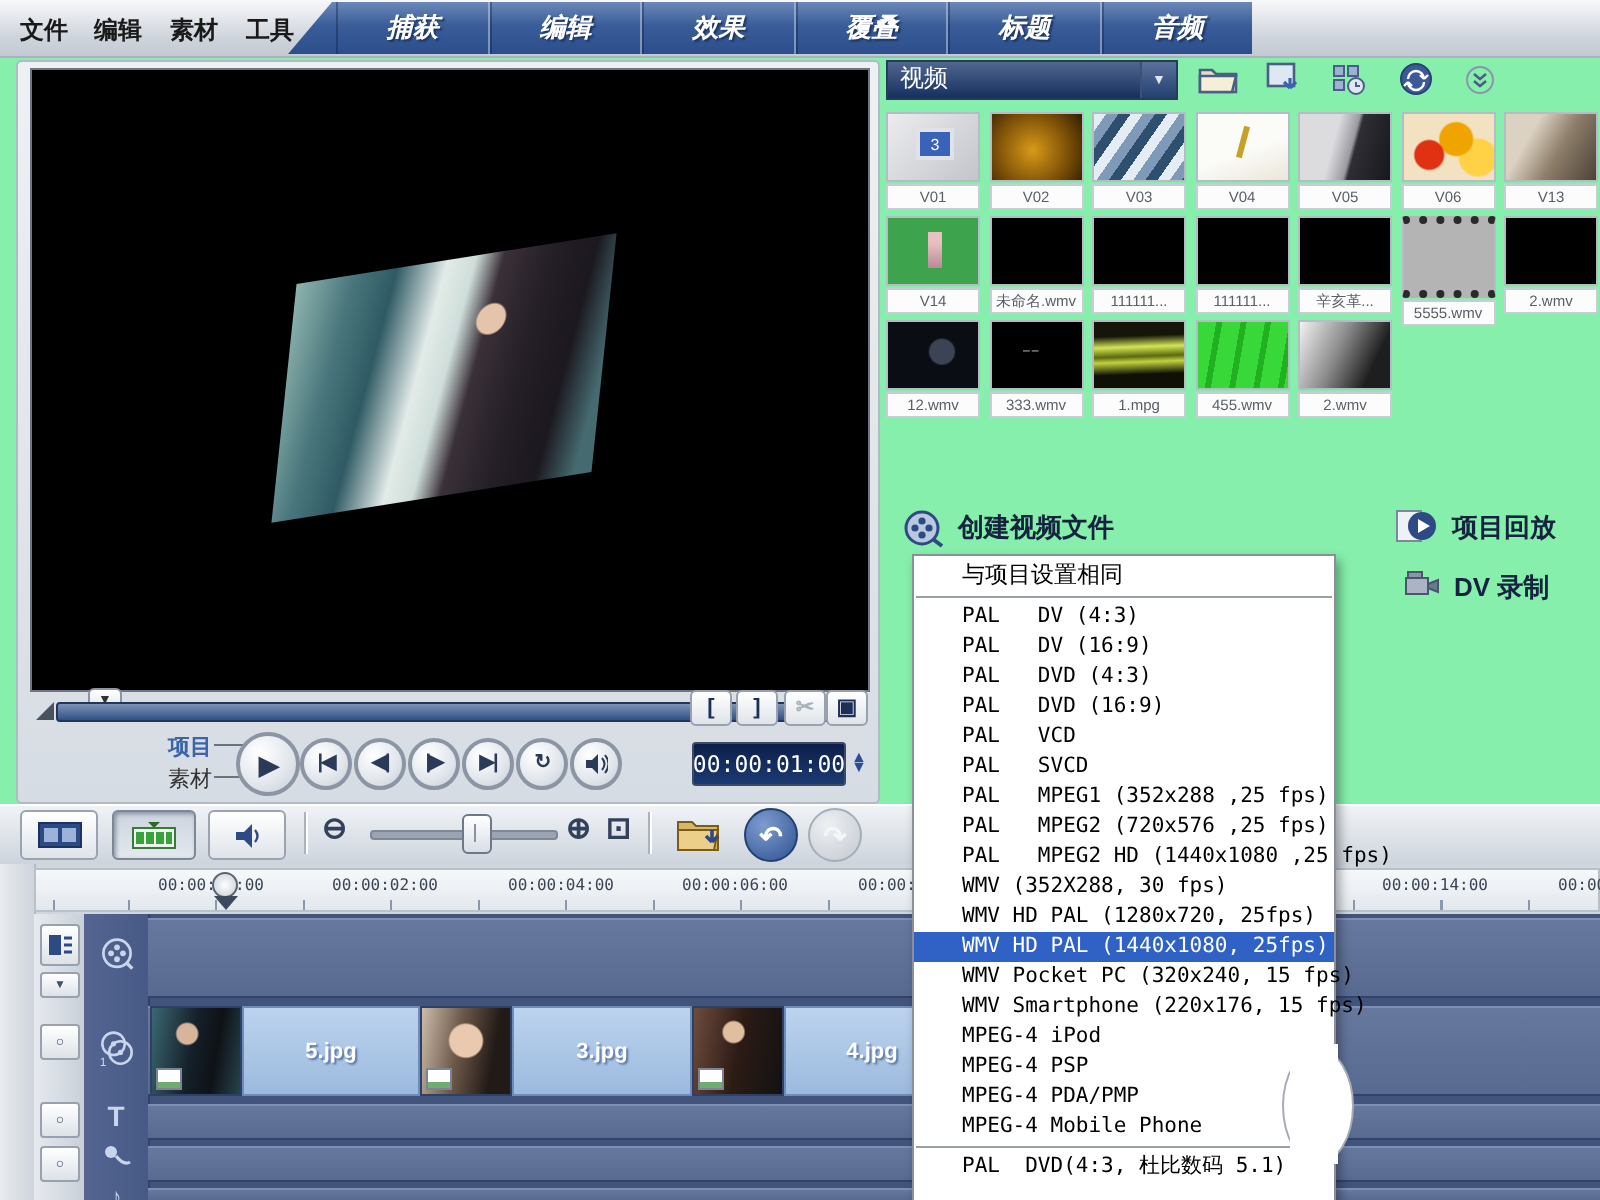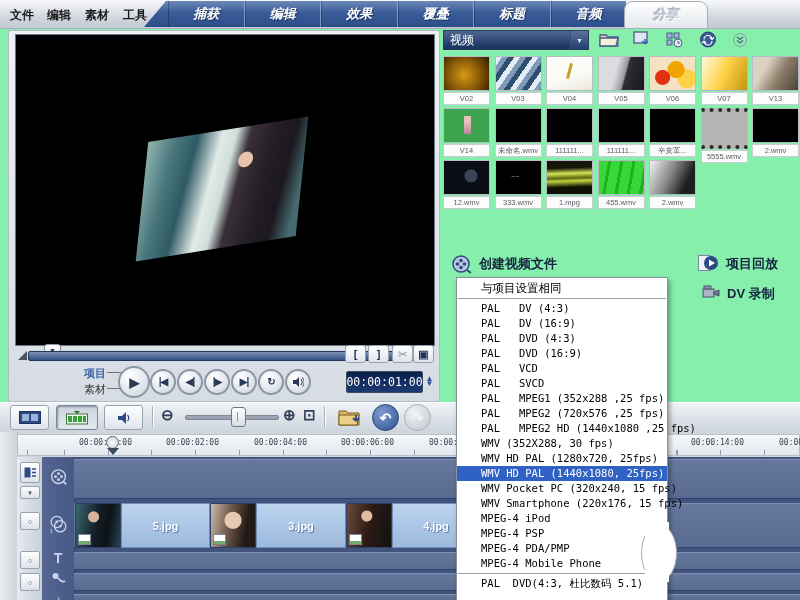--- a/index.html
+++ b/index.html
@@ -42,21 +42,21 @@
   .pbtn{border-radius:50%;background:radial-gradient(circle at 35% 30%,#ffffff,#e1e6ec 60%,#c6cdd6);border:2px solid #8b95a3;
         color:#2a3a57;display:flex;align-items:center;justify-content:center;font-size:10px;font-weight:bold;line-height:1;letter-spacing:-1px;}
   #btn-play{left:118px;top:366px;width:28px;height:28px;font-size:13px;}
   .pbtn.sm{width:22px;height:22px;top:369px;}
   #timecode{left:346px;top:371px;width:75px;height:20px;background:linear-gradient(#0c1f4a,#1c3a73);border:1px solid #3d4a63;border-radius:2px;
         color:#fff;font-family:"DejaVu Sans Mono",monospace;font-size:11.5px;display:flex;align-items:center;justify-content:center;}
   #tc-spin{left:424px;top:370px;width:11px;height:22px;display:flex;flex-direction:column;align-items:center;justify-content:center;color:#2a4d94;font-size:8px;line-height:5px;}
 
   
   #libdd{left:443px;top:30px;width:144px;height:18px;background:linear-gradient(#4e6globalThis,#16305e);background:linear-gradient(#50678f,#16305e);
-        border:1px solid #2a3a58;color:#fff;font-size:12px;display:flex;align-items:center;}
+        border:1px solid #2a3a58;color:#fff;font-size:12px;display:flex;align-items:flex-start;}
   #libdd .txt{padding-left:6px;flex:1;}
   #libdd .arr{width:17px;height:100%;background:linear-gradient(#5a719b,#234070);border-left:1px solid #3c5078;color:#dfe6f2;font-size:7px;display:flex;align-items:center;justify-content:center;}
   .libicon{top:29px;width:26px;height:21px;display:flex;align-items:center;justify-content:center;color:#4a5f86;}
   #grid{left:443px;top:56px;width:357px;height:196px;display:grid;grid-template-columns:repeat(7,47px);grid-auto-rows:47px;gap:5px 4.5px;overflow:hidden;}
   .cell{width:47px;}
   .th{height:33px;border:1px solid #b6bcc6;background:#000;position:relative;overflow:hidden;}
   .lb{height:11px;margin-top:1px;background:#fcfcfc;border:1px solid #c8cdd5;font-size:7.5px;color:#5a6068;
       display:flex;align-items:center;justify-content:center;white-space:nowrap;overflow:hidden;}
   .t-v01{background:linear-gradient(135deg,#ececee,#c2c5cb);}
   .t-v01::before{content:"3";position:absolute;left:14px;top:7px;width:15px;height:12px;background:#3a62b8;color:#fff;font-size:8px;
@@ -153,21 +153,20 @@
     <span class="mitem abs" style="left:123px">工具</span>
   </div>
   <div id="tabstrip" class="abs">
     <div class="tab">捕获</div>
     <div class="tab">编辑</div>
     <div class="tab">效果</div>
     <div class="tab">覆叠</div>
     <div class="tab">标题</div>
     <div class="tab" style="border-right:none">音频</div>
   </div>
-  <div id="tab-share" class="abs">分享</div>
 
   <div id="preview" class="abs">
     <div id="screen" class="abs" style="left:6px;top:3px;">
       <div id="photo" class="abs"></div>
     </div>
   </div>
   <div id="trim-marker" class="abs">
       <span>▼</span>
     </div>
   <div id="tri-l" class="abs endtri"></div>
@@ -235,42 +234,42 @@
   </div>
   <div class="abs libicon" style="left:727px">
     <svg width="16" height="14" viewBox="0 0 16 14">
       <circle cx="8" cy="7" r="6.5" fill="none" stroke="#8a97ab"></circle>
       <path d="M5 4 l3 2.5 l3 -2.5 M5 7.5 l3 2.5 l3 -2.5" stroke="#4a5f86" stroke-width="1.3" fill="none"></path>
     </svg>
   </div>
 
   <div id="grid" class="abs">
     <div class="cell">
+        <div class="th t-v01"></div>
+        <div class="lb">V01</div>
+      </div>
+    <div class="cell">
         <div class="th t-v02"></div>
         <div class="lb">V02</div>
       </div>
     <div class="cell">
         <div class="th t-v03"></div>
         <div class="lb">V03</div>
       </div>
     <div class="cell">
         <div class="th t-v04"></div>
         <div class="lb">V04</div>
       </div>
     <div class="cell">
         <div class="th t-v05"></div>
         <div class="lb">V05</div>
       </div>
     <div class="cell">
         <div class="th t-v06"></div>
         <div class="lb">V06</div>
-      </div>
-    <div class="cell">
-        <div class="th t-v07"></div>
-        <div class="lb">V07</div>
       </div>
     <div class="cell">
         <div class="th t-v13"></div>
         <div class="lb">V13</div>
       </div>
     <div class="cell">
         <div class="th t-v14"></div>
         <div class="lb">V14</div>
       </div>
     <div class="cell">

